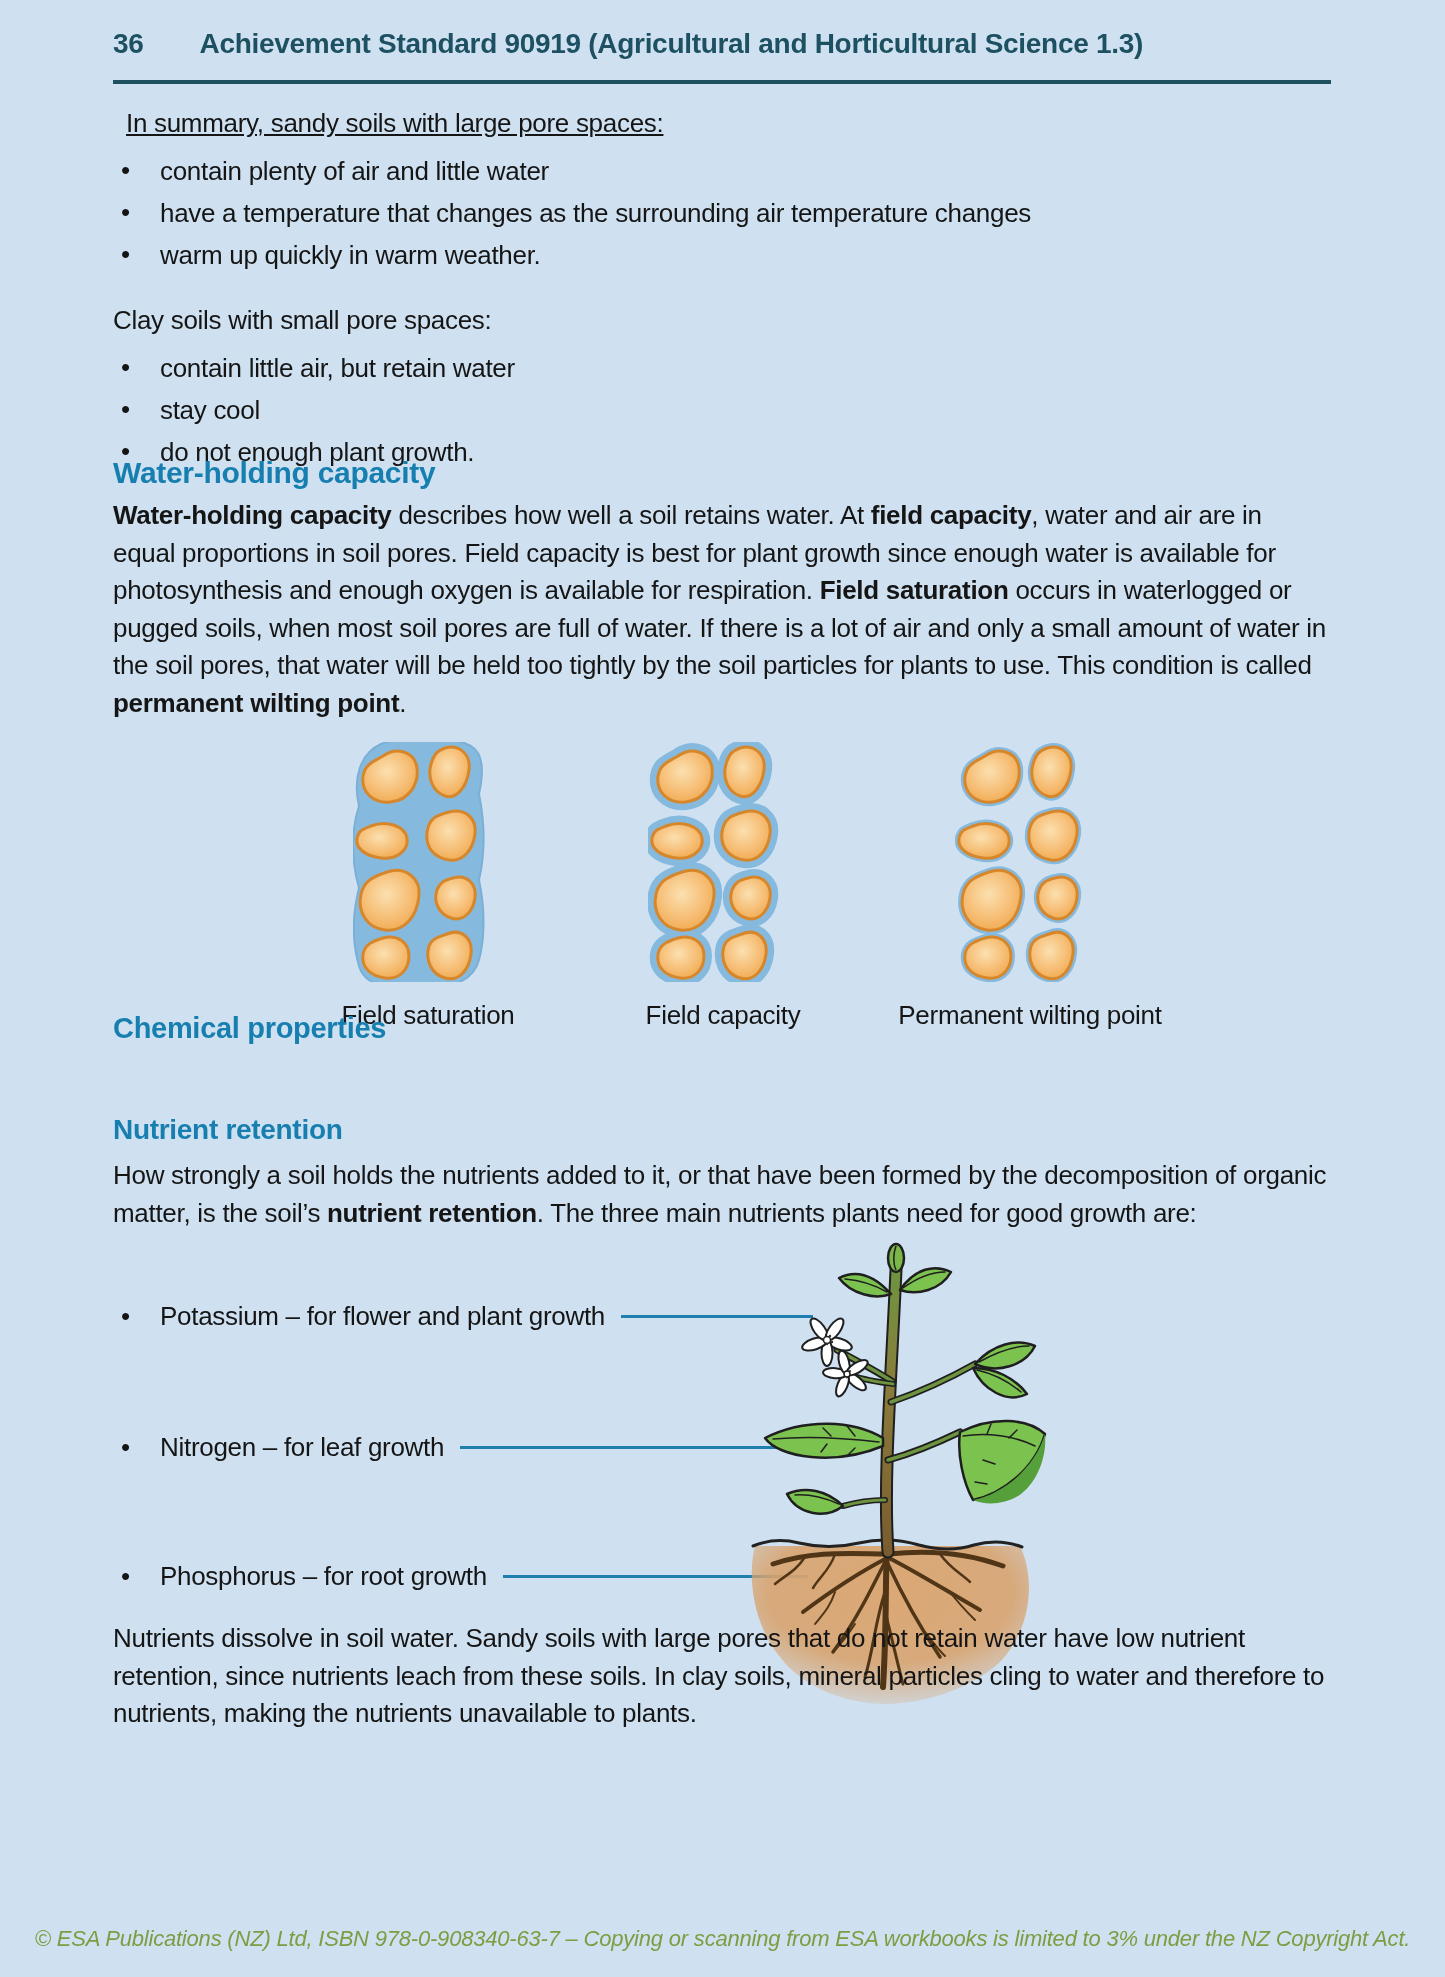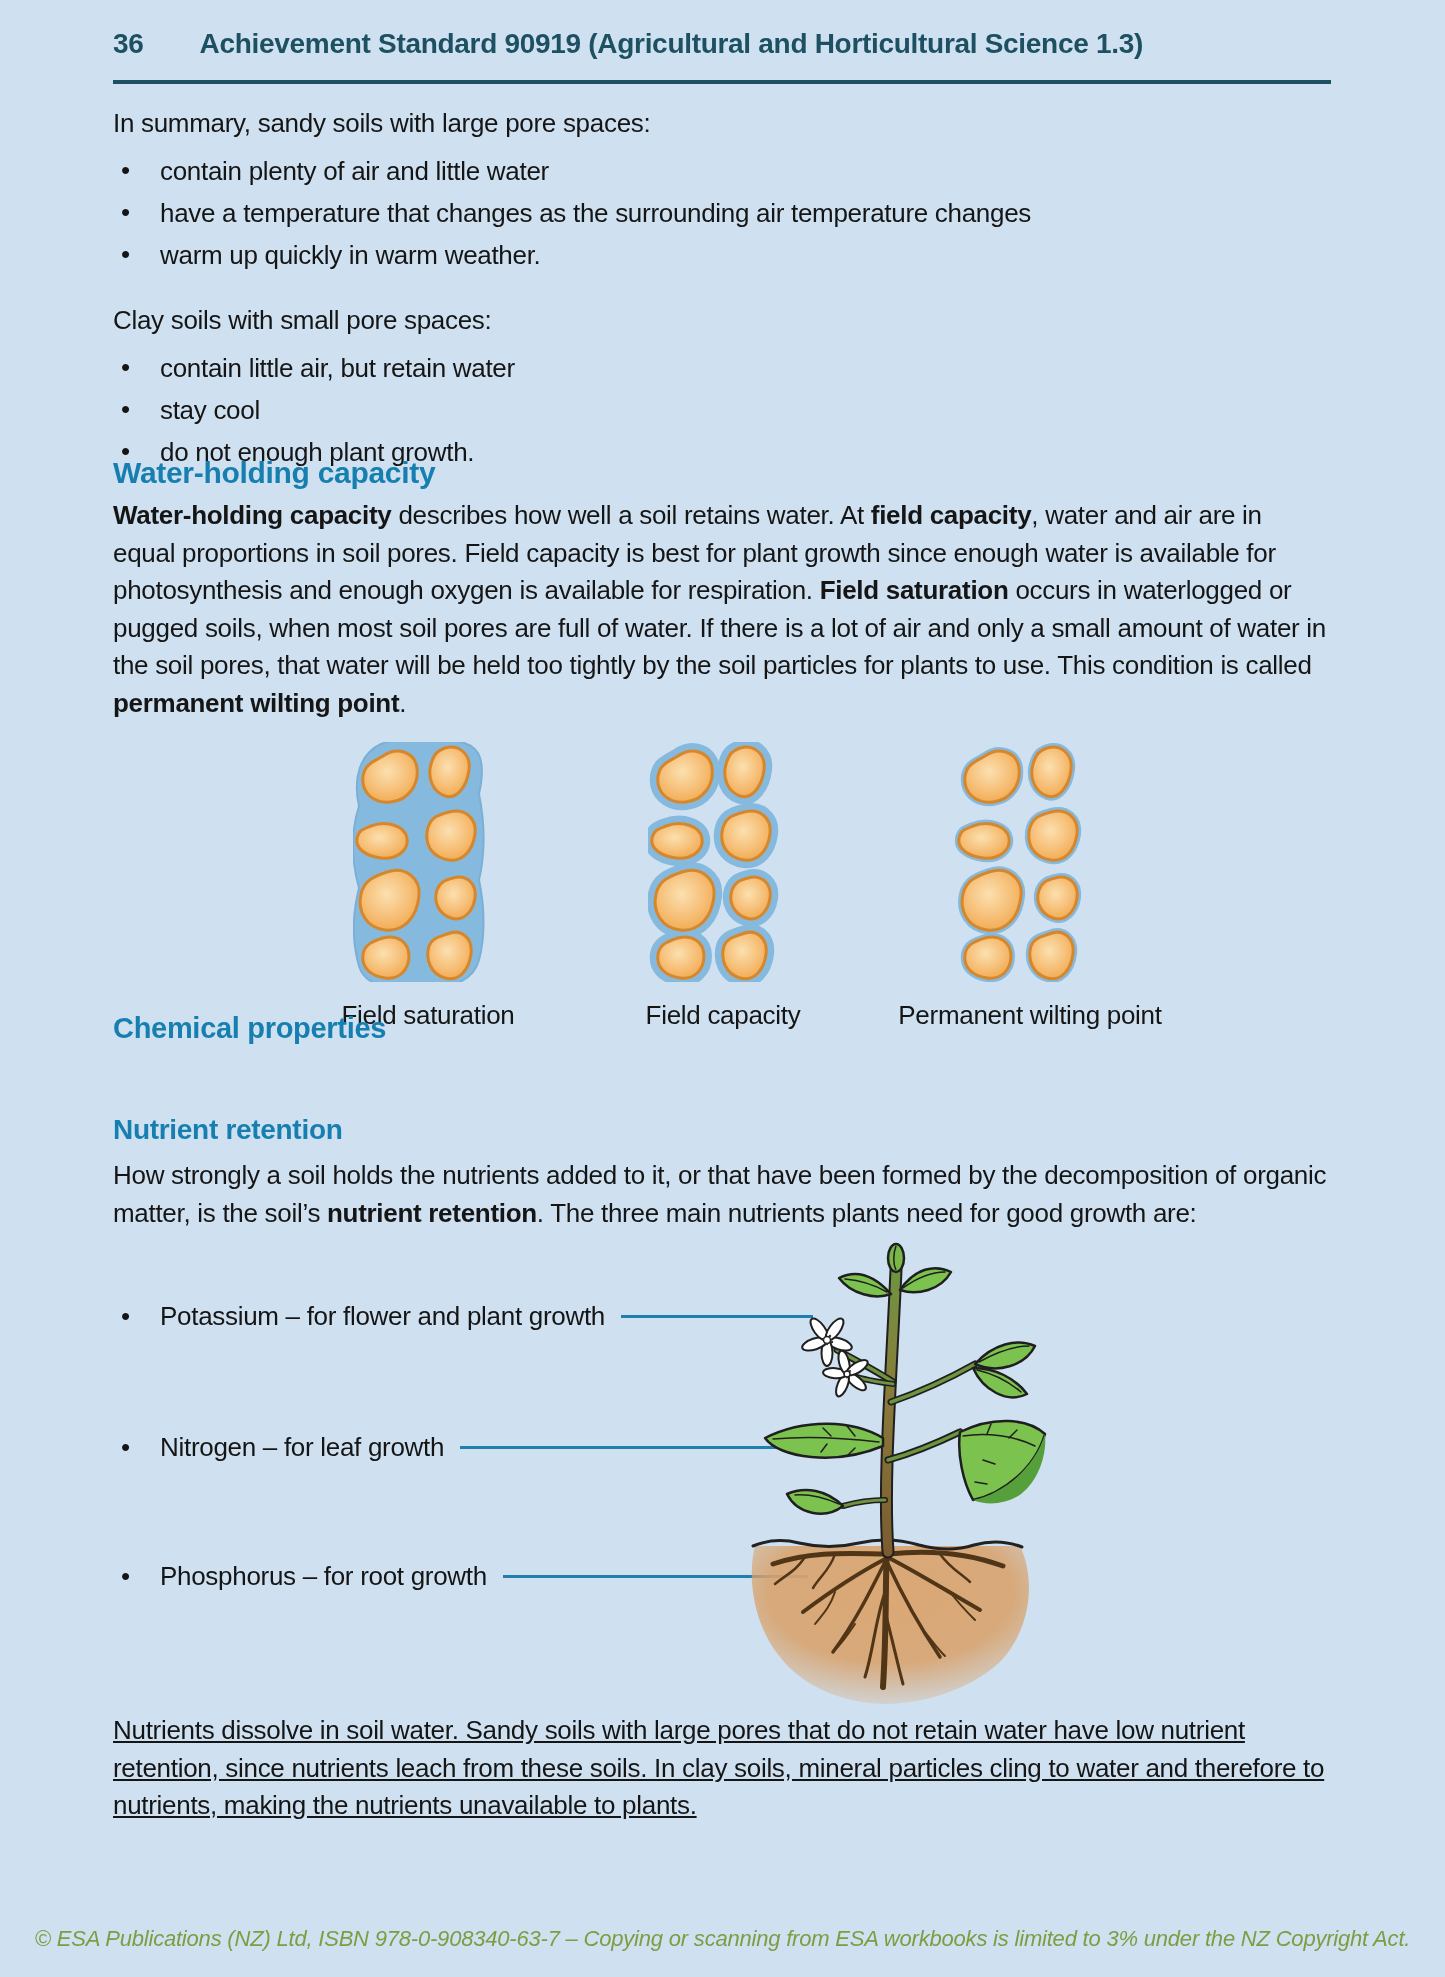--- a/index.html
+++ b/index.html
@@ -17,36 +17,36 @@
     display:flex;align-items:flex-start;
     color:#1d5061;font-weight:bold;font-size:28px;letter-spacing:-0.3px;
   }
   .page-num{margin-right:56px;}
   .header-rule{
     position:absolute;top:80px;left:113px;width:1218px;height:0;
     border-top:4px solid #1d5061;
   }
   
   .body-block{position:absolute;left:113px;width:1217px;font-size:26px;line-height:38px;letter-spacing:-0.3px;}
-  .intro{margin:0 0 4px 0;}
+  .intro{margin:0 0 4px 13px;text-decoration:underline;}
   ul.plain{list-style:none;margin:0;padding:0;}
   ul.plain li{position:relative;padding-left:47px;margin-top:16px;line-height:26px;}
   ul.plain li .dot{position:absolute;left:8px;top:-1px;}
   .clay-intro{margin:33px 0 0 0;}
   .section-h{
     position:absolute;left:113px;margin:0;
     color:#177fb0;font-weight:bold;letter-spacing:-0.3px;
   }
   .h-water{top:456px;font-size:30px;}
   .h-chem{top:1012px;font-size:29px;}
   .h-nutr{top:1114px;font-size:28px;}
   .para{position:absolute;left:113px;width:1217px;margin:0;font-size:26px;line-height:37.5px;letter-spacing:-0.3px;}
   .p-water{top:497px;}
   .p-nutr{top:1157px;}
-  .p-close{top:1712px;text-decoration:underline;}
+  .p-close{top:1620px;}
   
   .soil-fig{position:absolute;top:742px;width:150px;height:240px;}
   .fig-sat{left:353px;}
   .fig-cap{left:648px;}
   .fig-pwp{left:955px;}
   .soil-fig .caption{
     position:absolute;top:258px;left:50%;transform:translateX(-50%);
     white-space:nowrap;font-size:26px;letter-spacing:-0.3px;color:#151515;
   }
   .grain{fill:url(#gOr);stroke:#d6872b;stroke-width:3;stroke-linejoin:round;}

